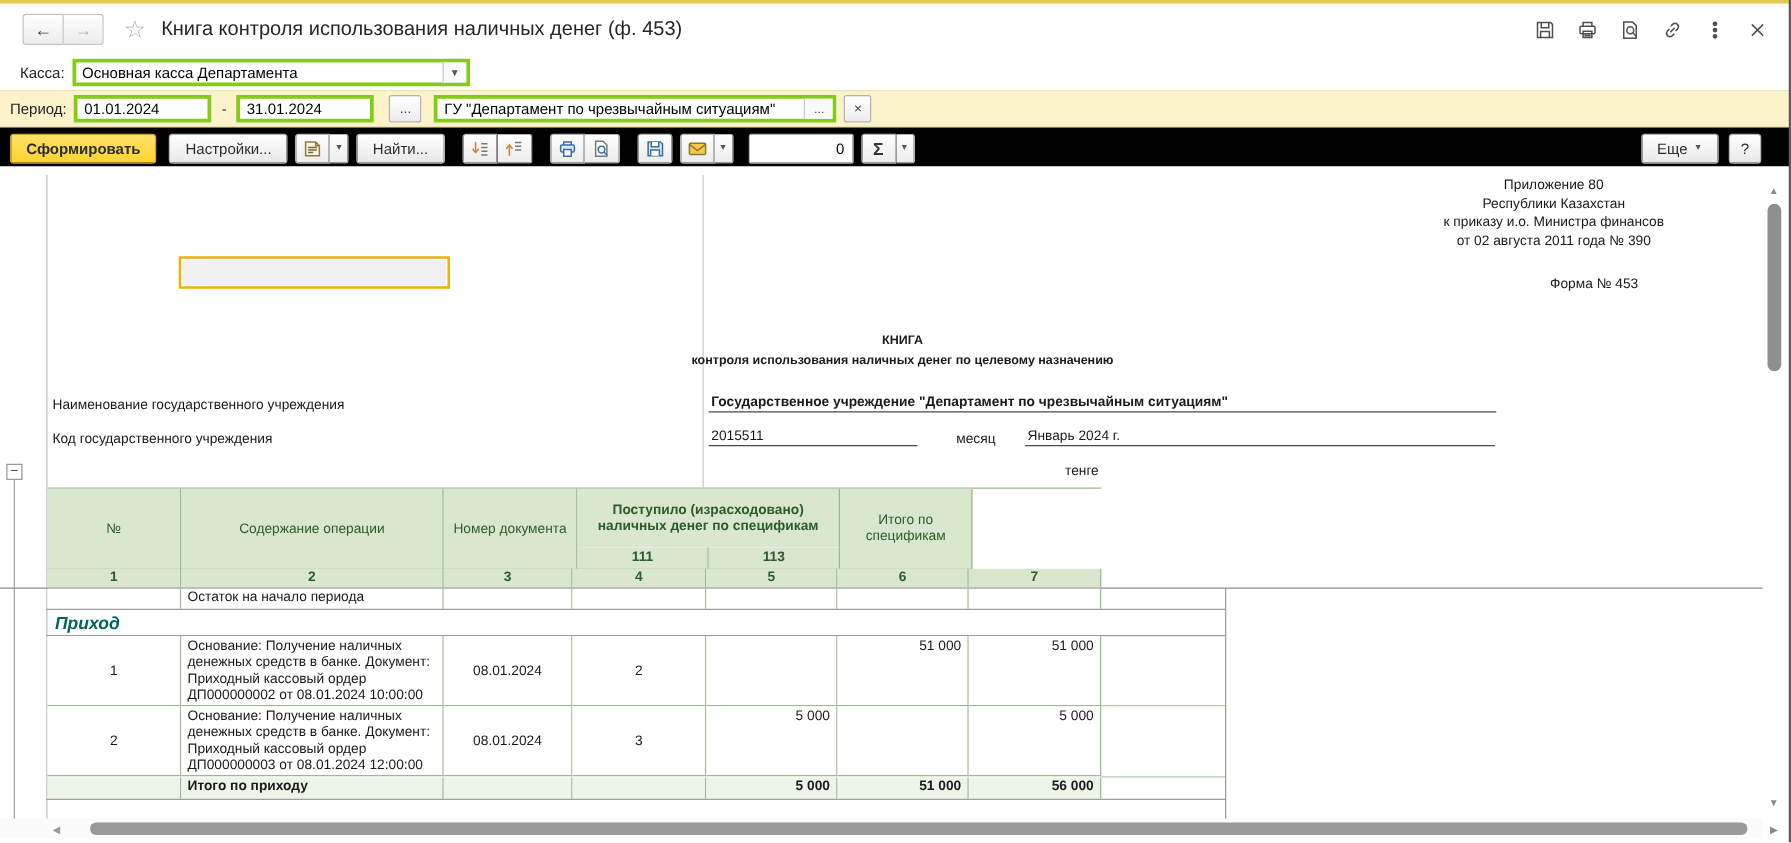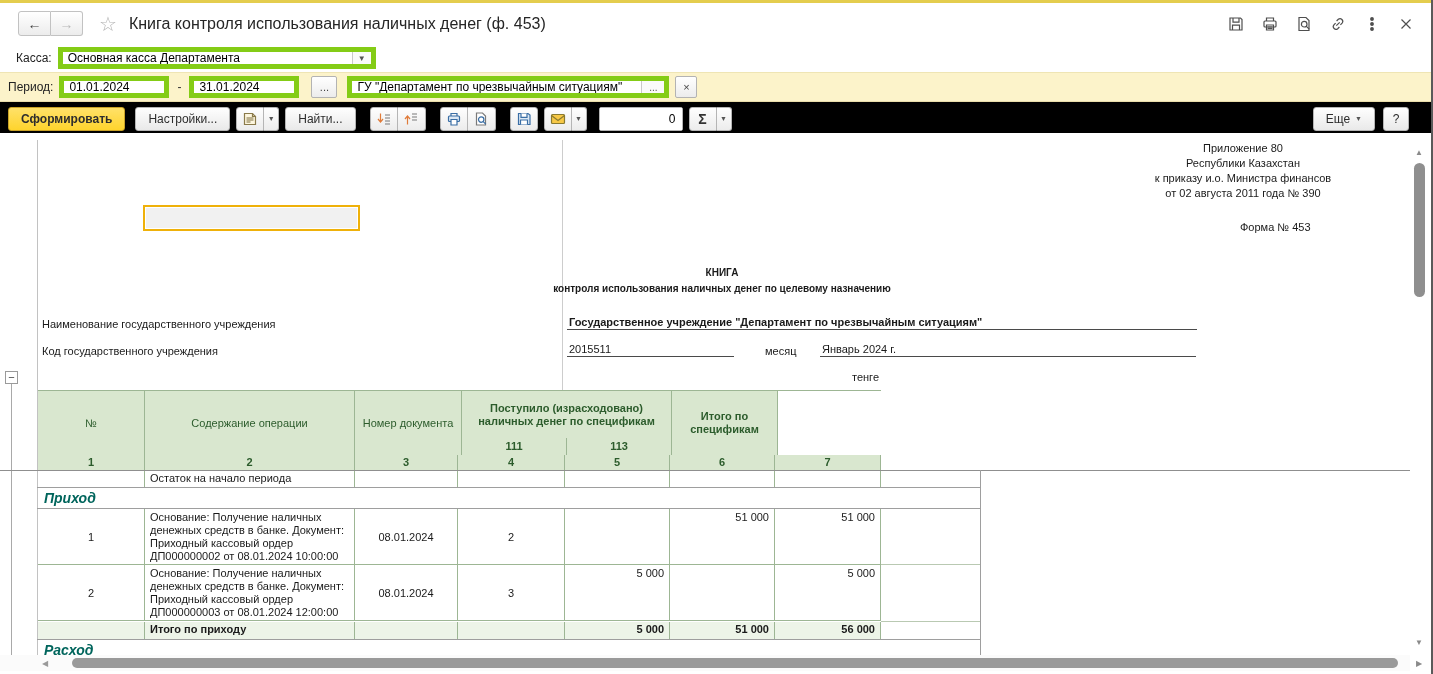--- a/index.html
+++ b/index.html
@@ -16,21 +16,21 @@
   .navbtn.back{border-radius:3px 0 0 3px}
   .navbtn.fwd{border-left:none;color:#b8b8b8;border-radius:0 3px 3px 0}
   .star{margin:0 8px 0 16px;color:#b5b5b5;font-size:20px;line-height:20px}
   .wintitle{font-size:16px;color:#262626;white-space:nowrap;margin-left:4px}
   .titleicons{margin-left:auto;display:flex;gap:16px;align-items:center;margin-right:8px}
   .ticon{width:18px;height:18px;display:block;cursor:pointer}
   .ticon svg{width:18px;height:18px;stroke:#4f4f4f;fill:none;stroke-width:1.2}
 
   
   .kassarow{height:28px;display:flex;align-items:center;padding-left:16px;gap:6px;font-size:12px}
-  .field{display:flex;align-items:stretch;border:5px solid #84cc16;background:#fff;height:22px;box-sizing:border-box}
+  .field{display:flex;align-items:stretch;border:3px solid #84cc16;background:#fff;height:22px;box-sizing:border-box}
   .field input{border:none;outline:none;font:12px "Liberation Sans",sans-serif;padding:0 5px;background:transparent}
   .fbtn{width:18px;border-left:1px solid #c9c9c9;background:#fafafa;display:flex;align-items:center;
         justify-content:center;font-size:8px;color:#555;cursor:pointer}
   .fbtn svg{width:11px;height:11px;stroke:#6b6b6b;fill:none;stroke-width:1}
 
   
   .periodrow{height:28px;background:#fcf3ca;border-top:1px solid #efe5b4;border-bottom:1px solid #e9ddaa;
              display:flex;align-items:center;padding-left:8px;gap:6px;font-size:12px}
   .dash{margin:0 2px;color:#333}
   .sbtn{height:22px;min-width:26px;box-sizing:border-box;border:1px solid #b3b3b3;background:linear-gradient(#fff,#ececec);
@@ -321,21 +321,21 @@
     <div class="hc cw1 h65">№</div>
     <div class="hc cw2 h65">Содержание операции</div>
     <div class="hc cw4 h65">Номер документа</div>
     <div class="hgroup">
       <div class="hc hgtop" style="width:210px">Поступило (израсходовано) наличных денег по спецификам</div>
       <div class="hsub">
         <div class="hc">111</div>
         <div class="hc">113</div>
       </div>
     </div>
-    <div class="hc cw7 h65" style="font-weight:bold">Итого по спецификам</div>
+    <div class="hc cw7 h65" style="font-weight:normal">Итого по спецификам</div>
   </div>
 
   <div class="row nrow">
     <div class="hc cw1">1</div>
     <div class="hc cw2">2</div>
     <div class="hc cw3">3</div>
     <div class="hc cw4">4</div>
     <div class="hc cw5">5</div>
     <div class="hc cw6">6</div>
     <div class="hc cw7">7</div>
@@ -383,21 +383,20 @@
     <div class="grid cw1"></div>
     <div class="grid cw2 olabel">Итого по приходу</div>
     <div class="grid cw3"></div>
     <div class="grid cw4"></div>
     <div class="grid cw5 cell-val">5 000</div>
     <div class="grid cw6 cell-val">51 000</div>
     <div class="grid cw7 cell-val">56 000</div>
   </div>
   <div class="hline" style="left:37px;top:506px;width:943px"></div>
 
-  <div class="section sec2">Расход</div>
 
   <div class="vline" style="left:980px;top:337px;height:185px"></div>
 
   <div class="vscroll">
     <div class="varrow" style="top:8px">▲</div>
     <div class="vthumb"></div>
     <div class="varrow" style="top:498px">▼</div>
   </div>
   <div class="hscroll">
     <div class="harrow" style="left:42px">◀</div>

